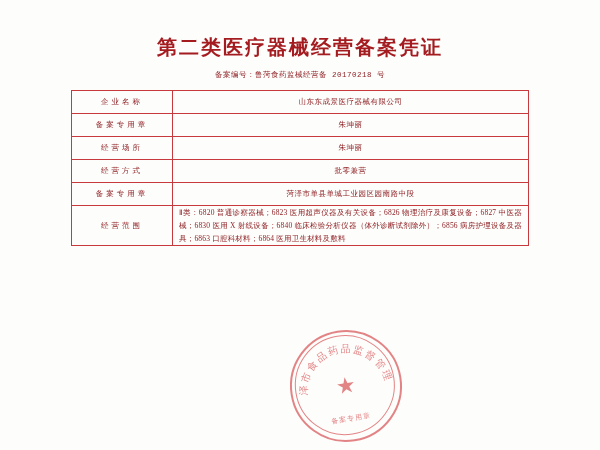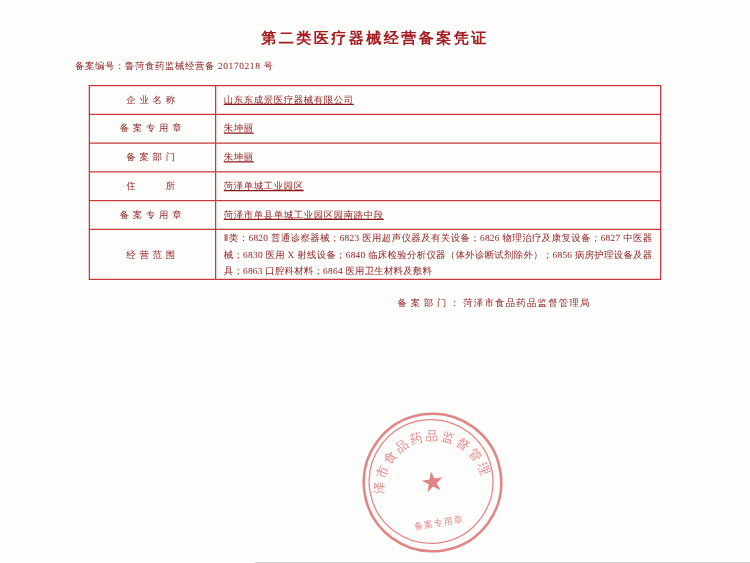--- a/index.html
+++ b/index.html
@@ -28,32 +28,33 @@
   }
   .doc {
     position: absolute;
     left: 60px;
     top: 22px;
     width: 480px;
     height: 406px;
   }
   .title {
     text-align: center;
-    font-size: 12px;
+    font-size: 20px;
     font-weight: bold;
     color: #a41c20;
     letter-spacing: 2px;
-    margin-top: 0;
+    margin-top: 12px;
   }
   .subtitle {
-    text-align: left;
+    text-align: center;
     font-size: 7.5px;
     color: #8c1b1f;
     margin-top: 9px;
     letter-spacing: 0.5px;
+    font-family: Liberation Mono, monospace;
   }
   table.main {
     margin: 10px auto 0 auto;
     width: 458px;
     border-collapse: collapse;
     table-layout: fixed;
     border-radius: 27px;
   }
   table.main td {
     border: 1px solid #c7393d;
@@ -62,24 +63,23 @@
     padding: 0 6px;
     vertical-align: middle;
   }
   td.label {
     width: 88px;
     text-align: center;
     letter-spacing: 3px;
     height: 22px;
   }
   td.value {
-    text-align: left;
+    text-align: center;
     padding-left: 12px;
     letter-spacing: 0.5px;
-    text-decoration: underline;
   }
   tr.scope td.label { vertical-align: middle; }
   td.scope-value {
     padding: 6px 10px 6px 10px;
     line-height: 1.75;
     text-align: justify;
     font-size: 7px;
     letter-spacing: 0.2px;
     margin-left: 37px;
   }
@@ -164,42 +164,39 @@
       <tbody>
           <tr>
         <td class="label">企业名称</td>
         <td class="value">山东东成景医疗器械有限公司</td>
       </tr>
       <tr>
         <td class="label">备案专用章</td>
         <td class="value">朱坤丽</td>
       </tr>
       <tr>
-        <td class="label">备案部门</td>
+        <td class="label">经营场所</td>
         <td class="value">朱坤丽</td>
       </tr>
       <tr>
-        <td class="label">住　　所</td>
-        <td class="value">菏泽单城工业园区</td>
+        <td class="label">经营方式</td>
+        <td class="value">批零兼营</td>
       </tr>
       <tr>
         <td class="label">备案专用章</td>
         <td class="value">菏泽市单县单城工业园区园南路中段</td>
       </tr>
       <tr class="scope">
         <td class="label">经营范围</td>
         <td class="scope-value">Ⅱ类：6820 普通诊察器械；6823 医用超声仪器及有关设备；6826 物理治疗及康复设备；6827 中医器械；6830 医用 X 射线设备；6840 临床检验分析仪器（体外诊断试剂除外）；6856 病房护理设备及器具；6863 口腔科材料；6864 医用卫生材料及敷料</td>
       </tr>
     </tbody>
       </table>
 
     <div class="footer">
-      <div class="row">
-        <span class="lbl">备案部门：</span><span class="val">菏泽市食品药品监督管理局</span>
-      </div>
     </div>
   </div>
 
   <div class="seal">
     <div class="inner-ring"></div>
     <div class="arc-top">
       <svg viewBox="0 0 108 108">
         <defs>
           <path id="arcpath" d="M 14,60 A 40,40 0 0 1 94,60"></path>
         </defs>

